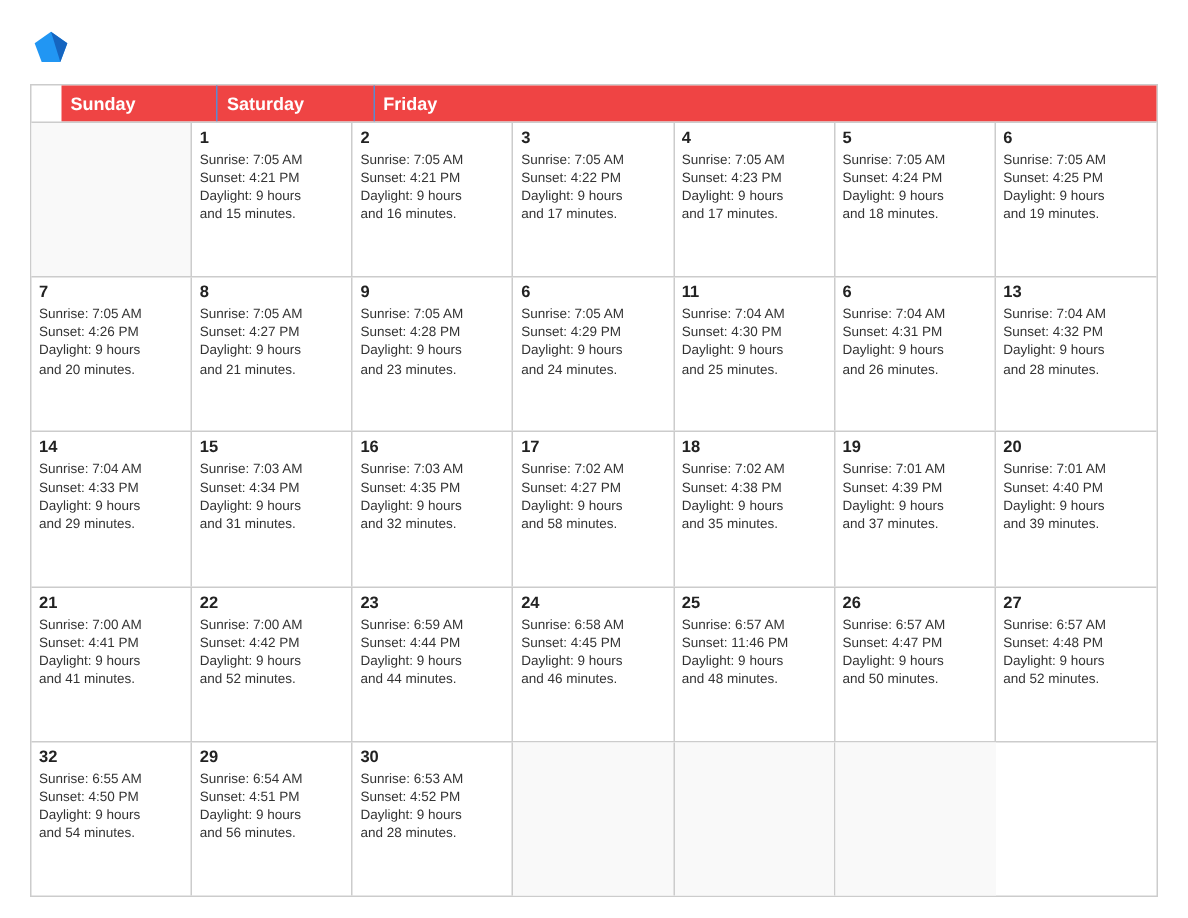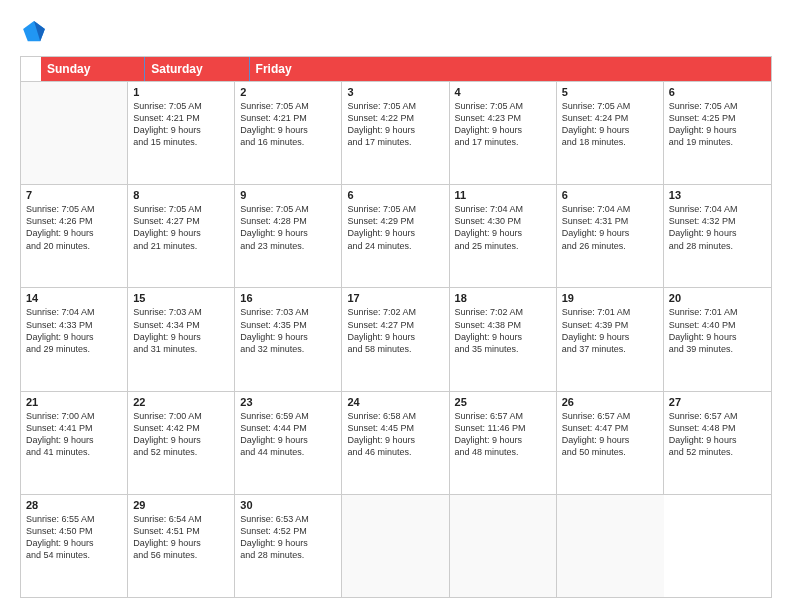--- a/index.html
+++ b/index.html
@@ -329,21 +329,21 @@
           <div class="cal-cell">
             <span class="day-num">27</span>
             <span class="cell-line">Sunrise: 6:57 AM</span>
             <span class="cell-line">Sunset: 4:48 PM</span>
             <span class="cell-line">Daylight: 9 hours</span>
             <span class="cell-line">and 52 minutes.</span>
           </div>
         </div>
         <div class="cal-row">
           <div class="cal-cell">
-            <span class="day-num">28</span>
+            <span class="day-num">32</span>
             <span class="cell-line">Sunrise: 6:55 AM</span>
             <span class="cell-line">Sunset: 4:50 PM</span>
             <span class="cell-line">Daylight: 9 hours</span>
             <span class="cell-line">and 54 minutes.</span>
           </div>
           <div class="cal-cell">
             <span class="day-num">29</span>
             <span class="cell-line">Sunrise: 6:54 AM</span>
             <span class="cell-line">Sunset: 4:51 PM</span>
             <span class="cell-line">Daylight: 9 hours</span>

